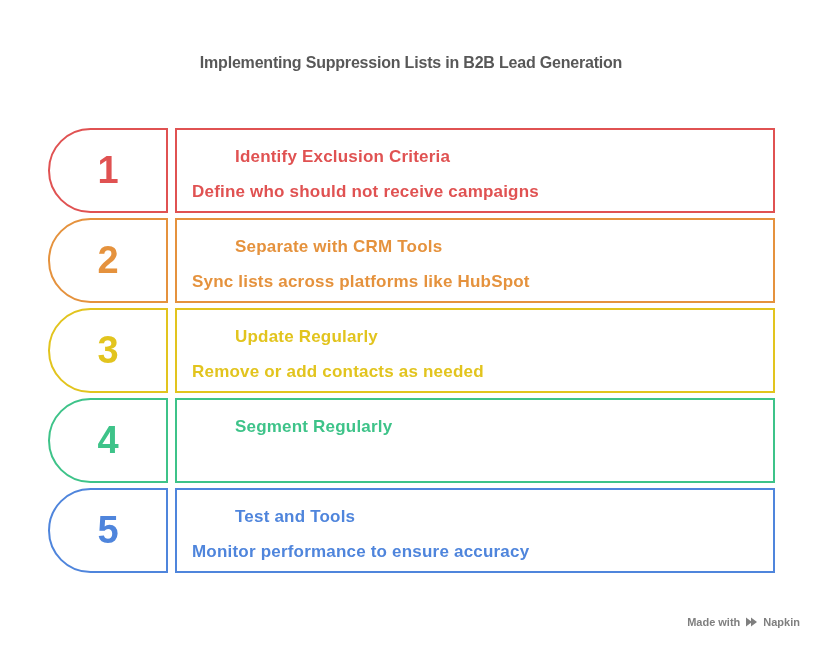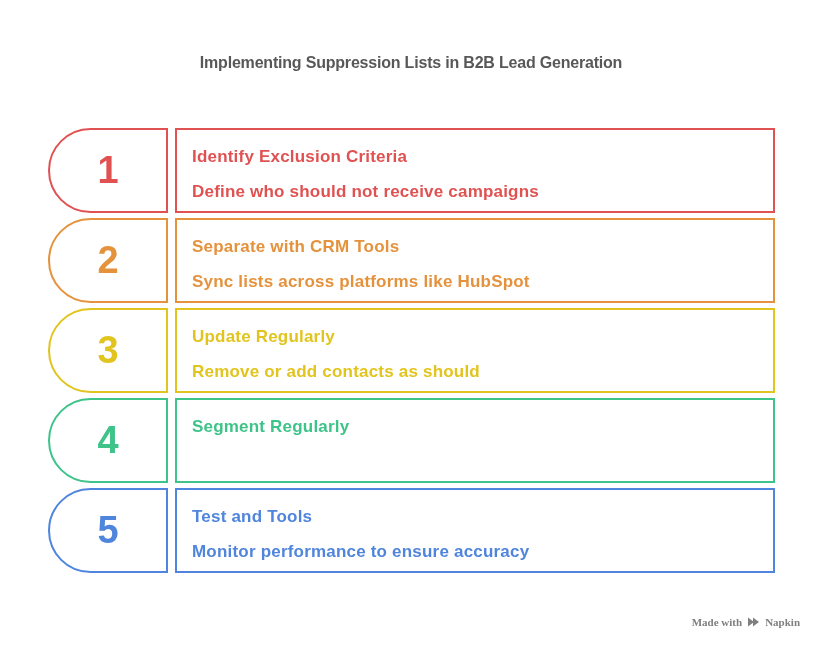--- a/index.html
+++ b/index.html
@@ -51,39 +51,39 @@
     flex:1;
     border:2px solid var(--c,#999);
     color:var(--c,#999);
     padding:17px 15px 0 15px;
   }
   .card-title {
     font-size:17px;
     font-weight:bold;
     letter-spacing:0.2px;
     margin-bottom:15px;
+    margin-left:43px;
   }
   .card-desc {
     font-size:17px;
     font-weight:bold;
     letter-spacing:0.2px;
   }
 
   .watermark {
     position:absolute;
     right:22px;
     bottom:20px;
     display:flex;
     align-items:center;
     gap:5px;
     color:var(--c,#7F7F7F);
     font-size:11px;
     font-weight:bold;
     cursor:pointer;
-    font-family:Liberation Serif, serif;
   }
   .watermark .wicon { display:inline-flex; }
   .watermark .wicon svg { display:block; }
 </style>
 </head>
 <body>
 
 <div class="page">
 
   <div class="title" style="--c: #585858;">Implementing Suppression Lists in B2B Lead Generation</div>
@@ -109,21 +109,21 @@
         <div class="card-desc">Sync lists across platforms like HubSpot</div>
       </div>
     </div>
 
     <div class="step" style="--c: #E2C41E;">
       <div class="badge">
         <span>3</span>
       </div>
       <div class="card">
         <div class="card-title">Update Regularly</div>
-        <div class="card-desc">Remove or add contacts as should</div>
+        <div class="card-desc">Remove or add contacts as needed</div>
       </div>
     </div>
 
     <div class="step" style="--c: #3EC389;">
       <div class="badge">
         <span>4</span>
       </div>
       <div class="card">
         <div class="card-title">Segment Regularly</div>
       </div>

